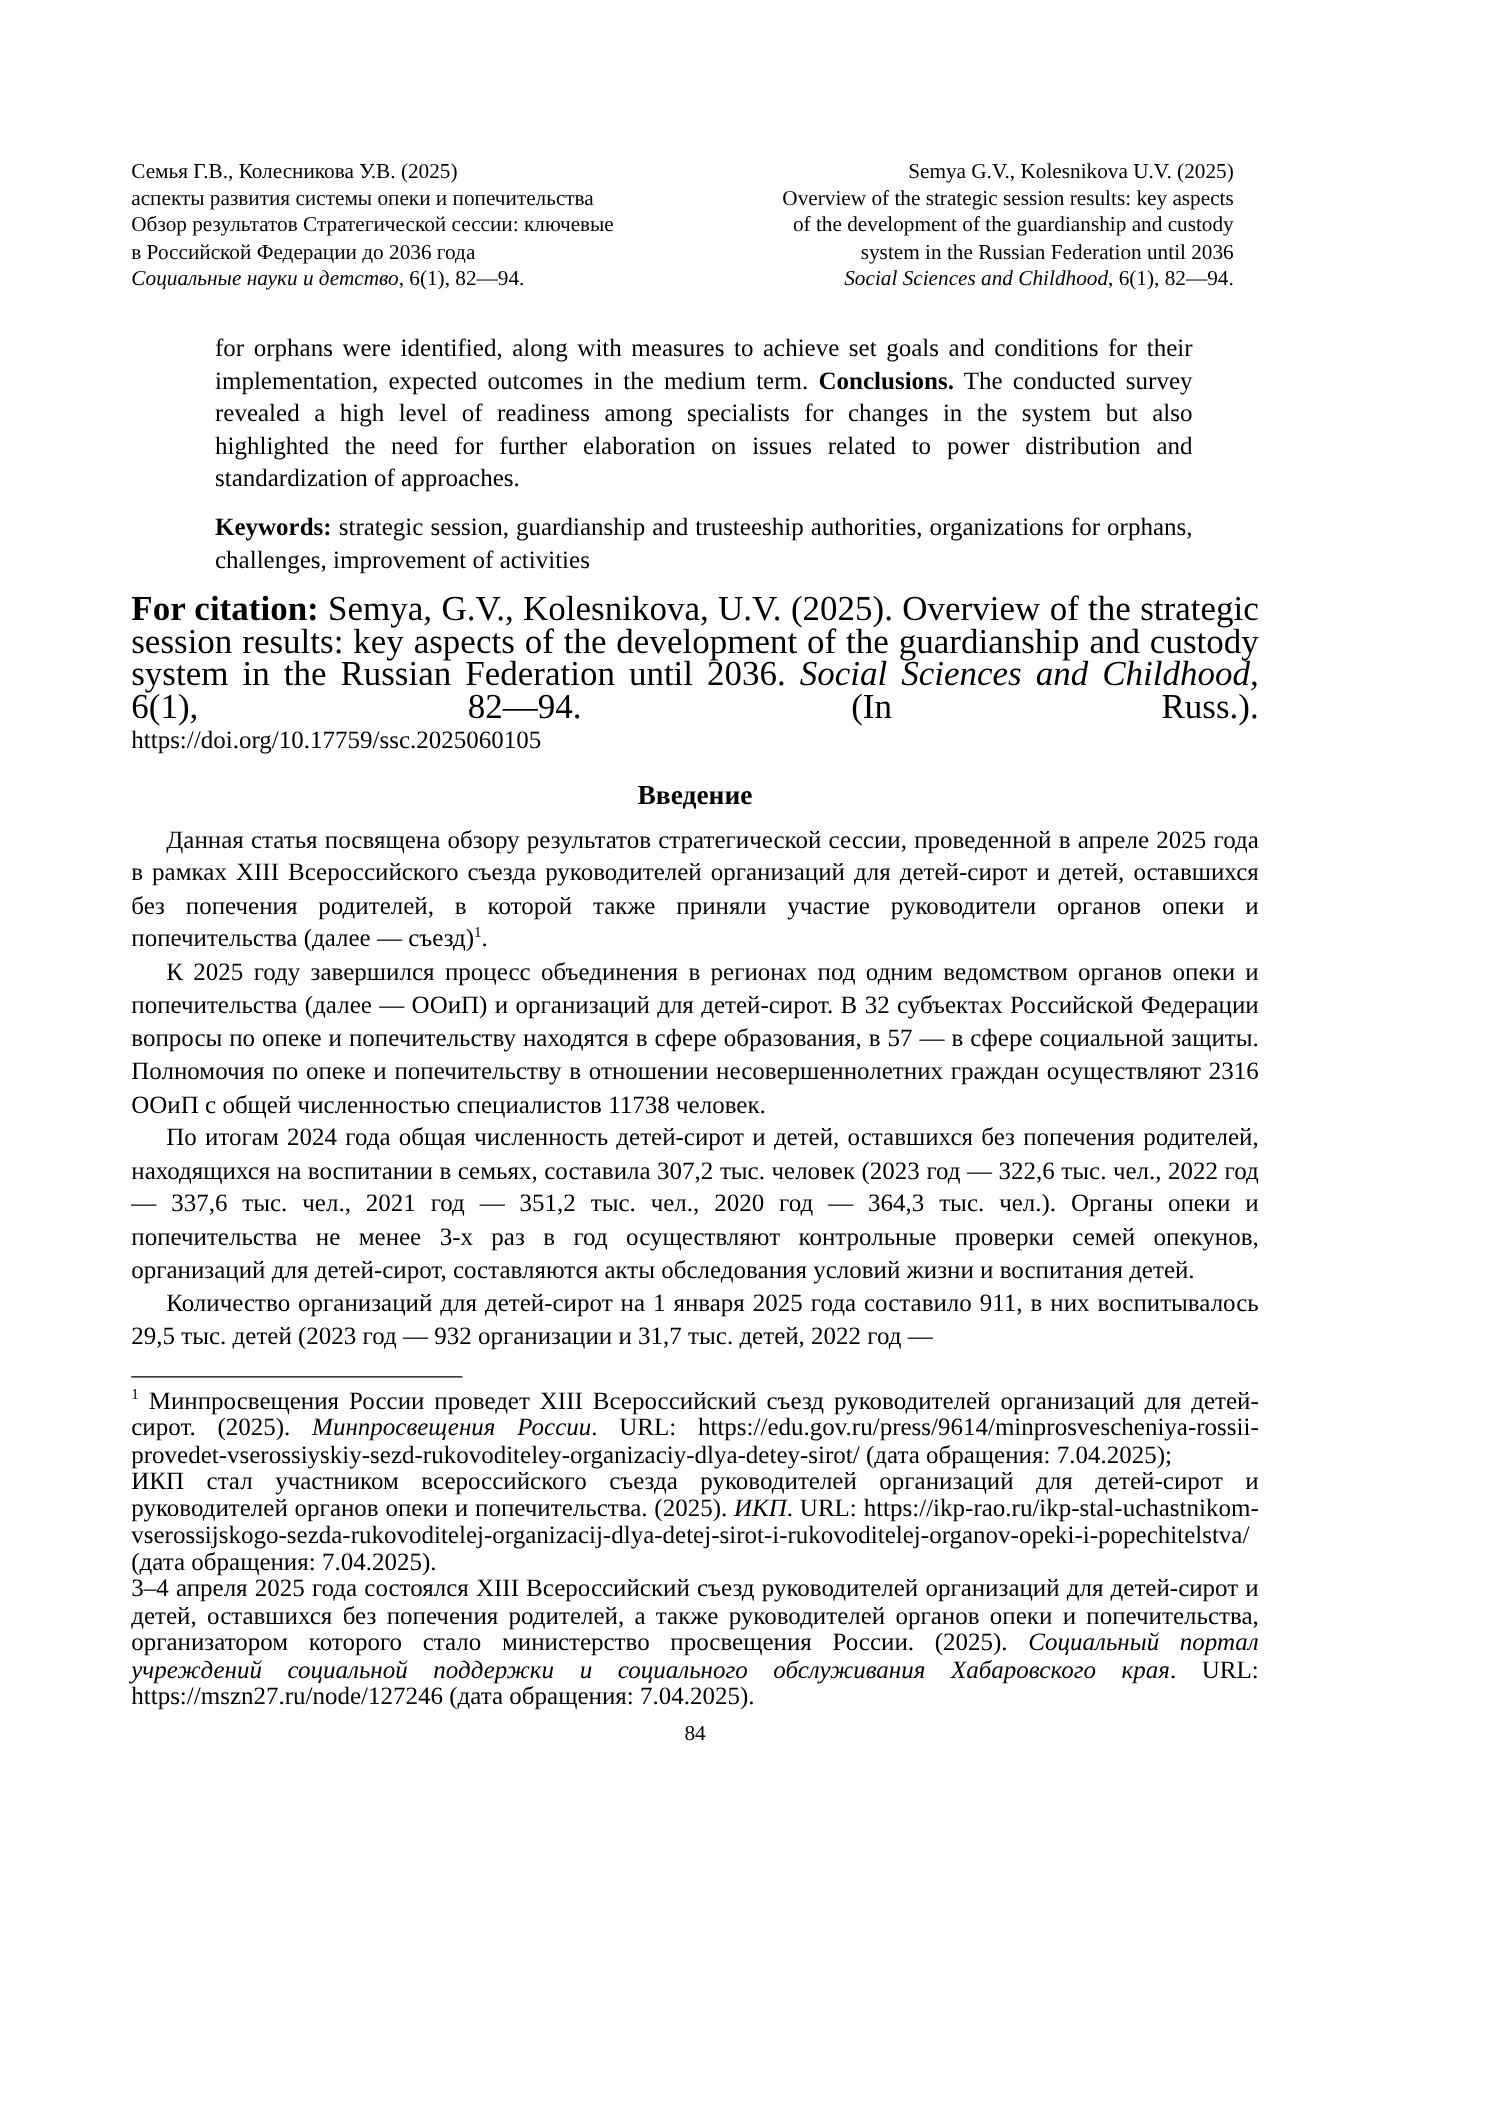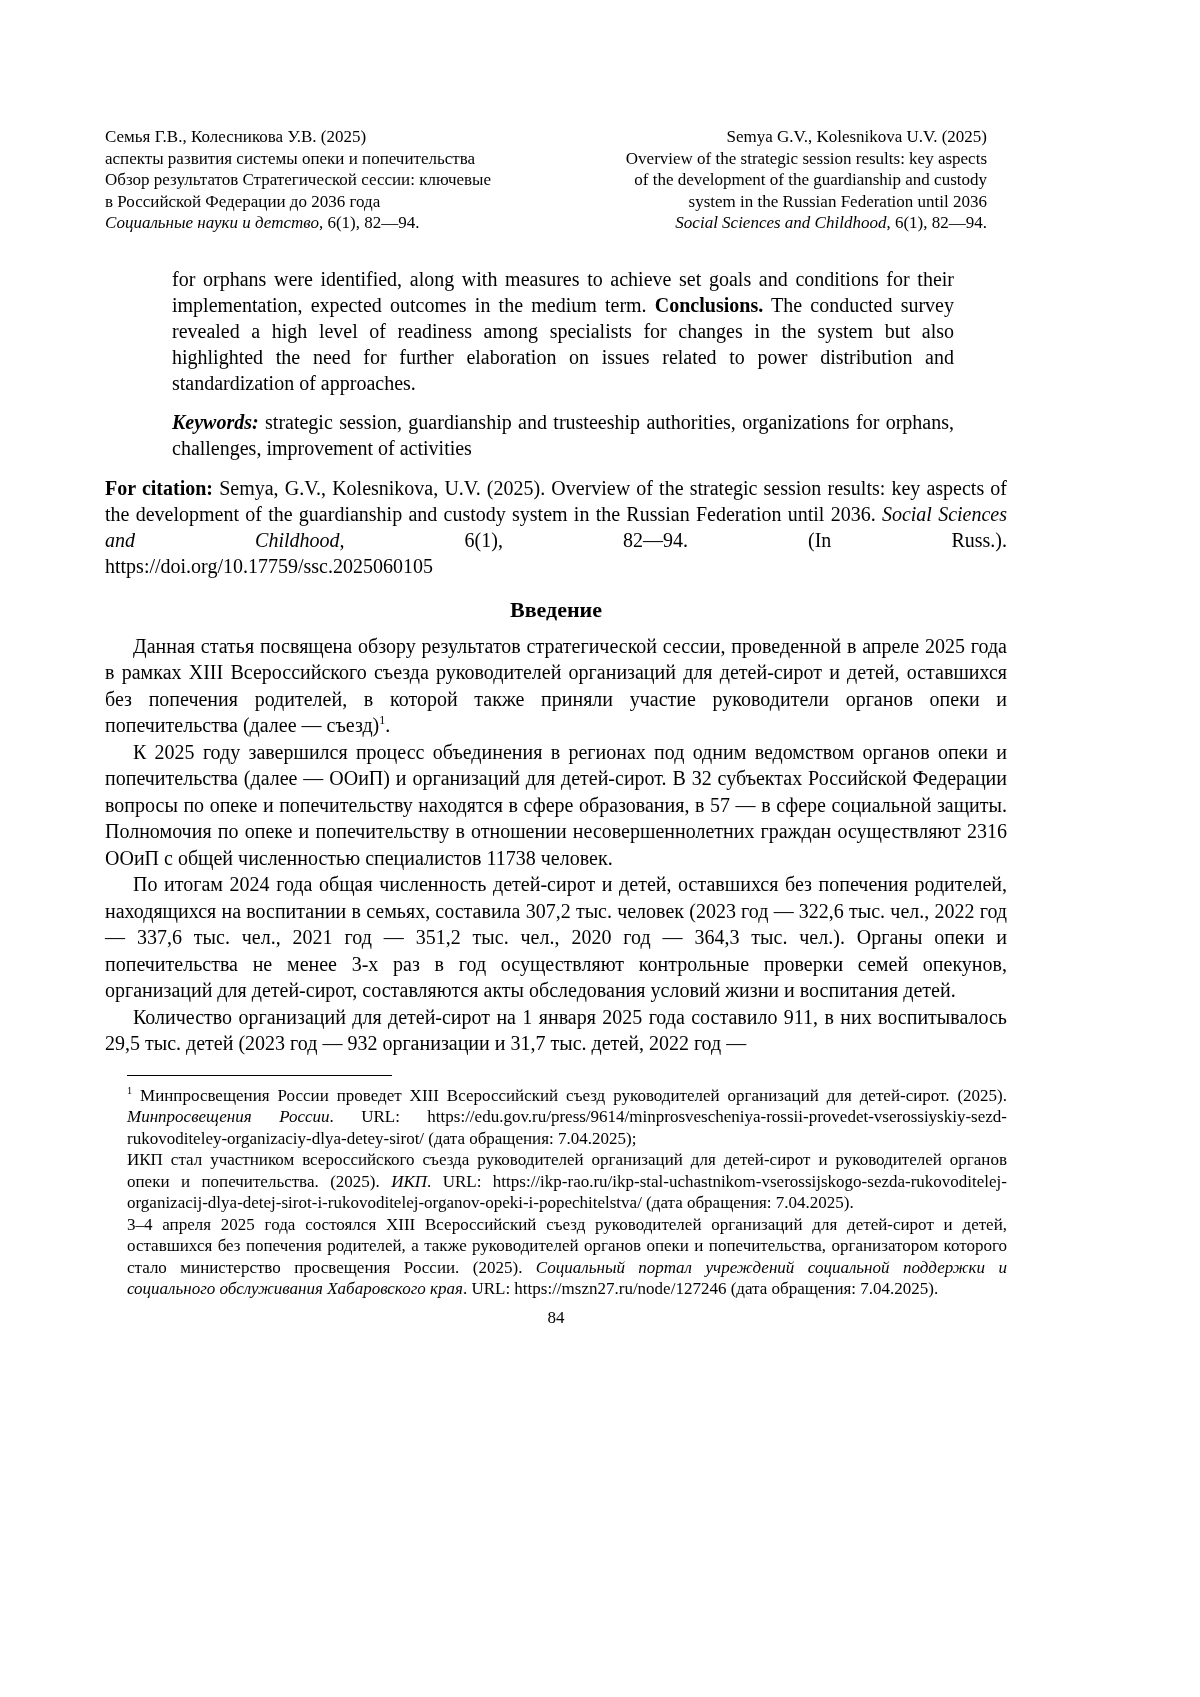--- a/index.html
+++ b/index.html
@@ -3,40 +3,40 @@
 <meta charset="utf-8">
 <style>
   * { margin:0; padding:0; box-sizing:border-box; }
   html,body { background:#ffffff; }
   body { width:1200px; font-family:"Liberation Serif","DejaVu Serif",serif; color:#000; }
   .page { position:relative; width:1200px; height:1697px; background:#fff; overflow:hidden; }
   .content { position:absolute; left:105px; top:126px; width:902px; }
 
   .b  { font-weight:bold; }
   .it { font-style:italic; }
-  .bit{ font-weight:bold; font-style:italic; }
+  .bit{ font-weight:bold; }
 
   .running-head { display:flex; justify-content:space-between; font-size:17px; line-height:21.5px; }
   .rh-col { white-space:nowrap; }
   .rh-right { text-align:right; padding-right:20px; }
 
   .abstract { margin:32px 53px 0 67px; font-size:20px; line-height:26px; text-align:justify; }
   .keywords-p { margin-top:13px; }
 
-  .for-citation { margin-top:14px; font-size:20px; line-height:26px;
+  .for-citation { margin-top:14px; font-size:28px; line-height:26px;
                   text-align:justify; text-align-last:justify; }
   .doi-line { font-size:20px; line-height:26px; text-align:left; }
 
   .section-heading { margin:18px 0 10px 0; text-align:center; font-size:22px; font-weight:bold; }
 
   .body-p { font-size:20px; line-height:26.5px; text-align:justify; text-indent:28px; overflow-wrap:break-word; }
 
   sup { font-size:0.6em; vertical-align:super; line-height:0; }
 
-  .footnotes { margin-top:18px; font-size:17px; line-height:21.5px;margin-left:22px; }
+  .footnotes { margin-top:18px; font-size:20px; line-height:21.5px; }
   .fn-rule { width:265px; border-top:1.6px solid #000; margin-bottom:9px; }
   .fn { text-align:justify; overflow-wrap:break-word; }
 
   .page-number { margin-top:8px; text-align:center; font-size:17px; }
 </style>
 </head>
 <body>
 
 <div class="page">
   <div class="content">

